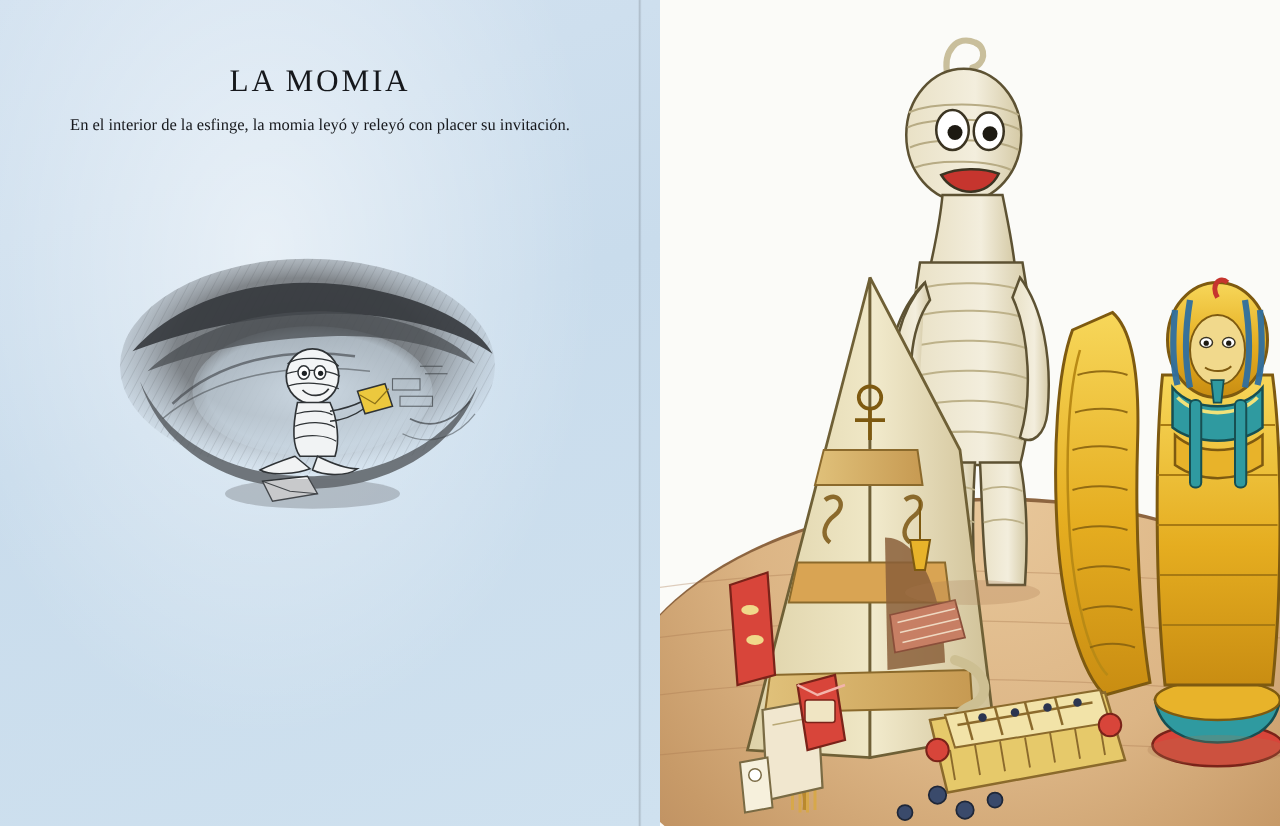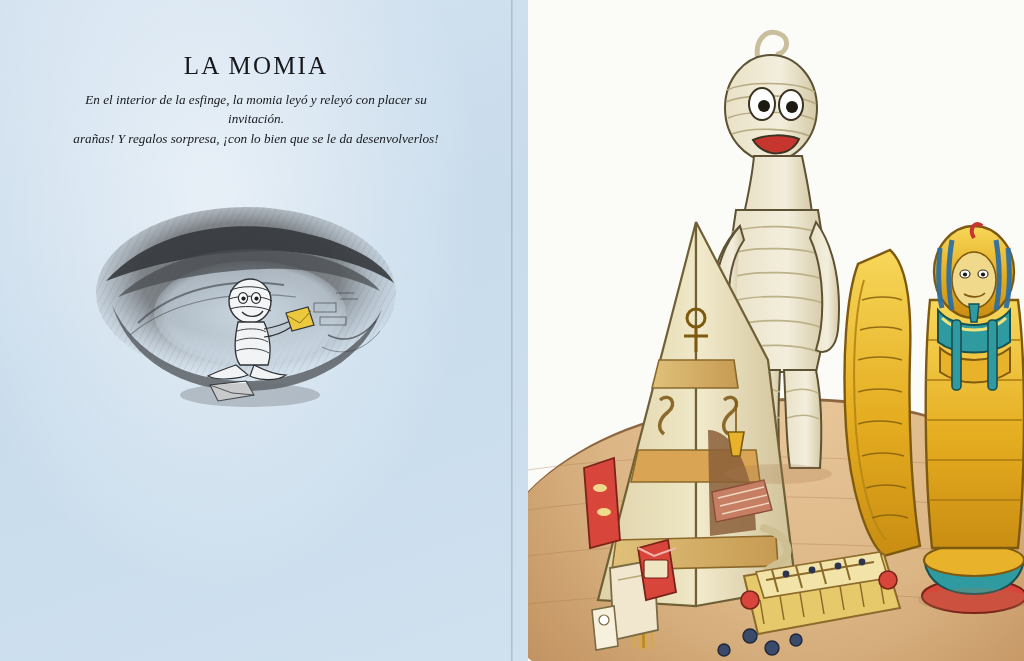--- a/index.html
+++ b/index.html
@@ -48,21 +48,20 @@
   }
   .body-text {
     position: absolute;
     top: 90px;
     left: 56px;
     width: 400px;
     text-align: center;
     font-size: 13.2px;
     line-height: 1.47;
     color: #16181c;
-    font-style: italic;
   }
   .body-text p { margin: 0; }
 
   
   .sketch {
     position: absolute;
     left: 78px;
     top: 185px;
     width: 340px;
     height: 250px;
@@ -110,21 +109,20 @@
 
 <div class="spread">
 
   <div class="left-page">
     <div class="paper-tone"></div>
 
     <div class="title">LA MOMIA</div>
 
     <div class="body-text">
       <p>En el interior de la esfinge, la momia leyó y releyó con placer su invitación.</p>
-      <p>arañas! Y regalos sorpresa, ¡con lo bien que se le da desenvolverlos!</p>
     </div>
 
     <div class="sketch">
       <svg width="340" height="250" viewBox="0 0 340 250" xmlns="http://www.w3.org/2000/svg">
         <defs>
           <radialGradient id="cave" cx="48%" cy="42%" r="60%">
             <stop offset="0%" stop-color="#5c5f63" stop-opacity="0.95"></stop>
             <stop offset="55%" stop-color="#6e7276" stop-opacity="0.85"></stop>
             <stop offset="100%" stop-color="#b9c6d2" stop-opacity="0"></stop>
           </radialGradient>

